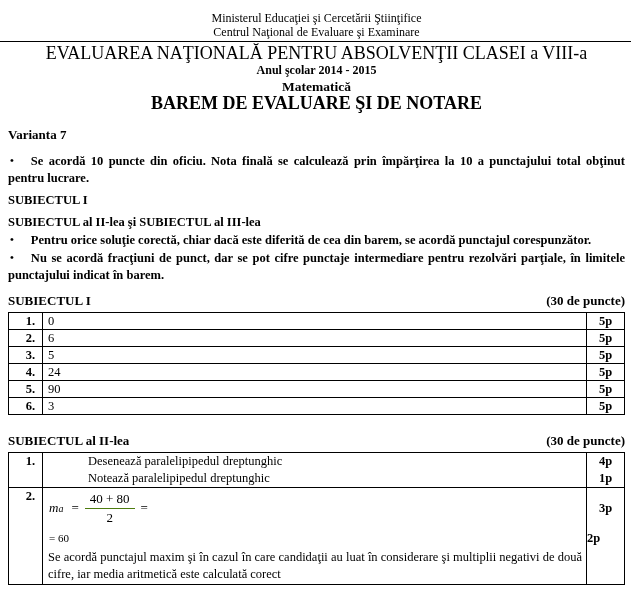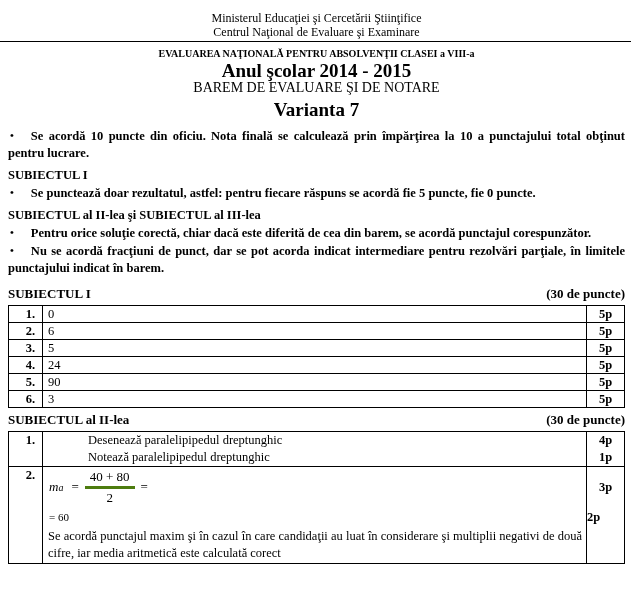--- a/index.html
+++ b/index.html
@@ -9,87 +9,87 @@
     font-family:"Liberation Serif", serif;
     color:#000;
   }
   .pad { padding-left:8px; padding-right:6px; }
 
   
   .hdr-small { text-align:center; font-size:12px; line-height:14px; }
   .hdr-small:first-child { margin-top:11px; }
   .rule { border-top:1.5px solid #000; width:100%; margin-top:2px; }
   .title-block { text-align:center; margin-top:3px; }
-  .t-main   { font-size:10px;   font-weight:bold; line-height:17px; }
-  .t-year   { font-size:19px; font-weight:bold; line-height:17px; }
+  .t-main   { font-size:18px;   font-weight:normal; line-height:17px; }
+  .t-year   { font-size:12px; font-weight:bold; line-height:17px; }
   .t-subj   { font-size:13.5px; font-weight:bold; line-height:16px; }
-  .t-barem  { font-size:14px;   font-weight:normal; line-height:17px; }
-  .variant  { text-align:center; font-size:19px; font-weight:bold; line-height:15px; margin-top:6px; }
+  .t-barem  { font-size:18px;   font-weight:bold; line-height:17px; }
+  .variant  { text-align:left; font-size:13px; font-weight:bold; line-height:15px; margin-top:15px; }
 
   
   .instructions { margin-top:10px; font-weight:bold; font-size:12.5px; }
   .instructions p { line-height:17px; text-align:justify; }
   .instructions .head { margin-top:5px; text-align:left; }
   .blt { display:inline-block; margin-left:2px; margin-right:17px; font-size:11px; vertical-align:1px; }
 
   
   .sec-head { display:flex; justify-content:space-between; font-weight:bold; font-size:13px; line-height:16px; }
   .sec-head.first { margin-top:9px; }
-  .sec-head.second { margin-top:4px; }
+  .sec-head.second { margin-top:18px; }
 
   
   table { border-collapse:collapse; width:617px; margin-top:3px; table-layout:fixed; }
   td { border:1px solid #000; font-size:12.5px; vertical-align:top; }
   col.c-num { width:34px; }
   col.c-pts { width:38px; }
   td.num { font-weight:bold; text-align:right; padding-right:7px; line-height:16px; }
   td.ans { padding-left:5px; line-height:16px; }
   td.pts { font-weight:bold; text-align:center; line-height:16px;margin-left:31px; }
   .t1 td { height:16px; }
 
   
   .line { line-height:17px; padding-left:5px;margin-left:40px; }
   .pts-line { line-height:17px; font-weight:bold; text-align:center; }
   .math-row { height:40px; display:flex; align-items:center; padding-left:6px; font-size:13px; }
   .math-row .gap { display:inline-block; width:8px; }
   .mi { font-style:italic; }
   sub.mi { font-size:10px; }
   .frac { display:inline-block; text-align:center; vertical-align:middle; margin:0 6px; }
-  .frac .num { display:block; border-bottom:3px solid #4d7c0f; padding:0 5px 1px 5px; }
+  .frac .num { display:block; border-bottom:1px solid #4d7c0f; padding:0 5px 1px 5px; }
   .frac .den { display:block; padding-top:1px; }
   .result-row { height:21px; line-height:21px; padding-left:6px; font-size:11px; }
   .pts-math { height:40px; display:flex; align-items:center; justify-content:center; font-weight:bold; }
   .pts-result { height:21px; line-height:21px; font-weight:bold; }
   .note { padding:0 4px 1px 5px; text-align:justify; line-height:17px; }
 </style>
 </head>
 <body>
 
 <div>
 
   <div class="pad">
     <div class="hdr-small">Ministerul Educaţiei şi Cercetării Ştiinţifice</div>
     <div class="hdr-small">Centrul Naţional de Evaluare şi Examinare</div>
   </div>
   <div class="rule"></div>
 
   <div class="title-block pad">
     <div class="t-main">EVALUAREA NAŢIONALĂ PENTRU ABSOLVENŢII CLASEI a VIII-a</div>
     <div class="t-year">Anul şcolar 2014 - 2015</div>
+    <div class="t-subj">Matematică</div>
     <div class="t-barem">BAREM DE EVALUARE ŞI DE NOTARE</div>
   </div>
   <div class="variant pad">Varianta 7</div>
 
   <div class="instructions pad">
     <p><span class="blt">•</span><span>Se acordă 10 puncte din oficiu. Nota finală se calculează prin împărţirea la 10 a punctajului total obţinut pentru lucrare.</span></p>
     <p class="head">SUBIECTUL I</p>
-    <p><span class="blt">•</span><span>Se punctează doar rezultatul, astfel: pentru fiecare răspuns se acordă fie 5 puncte, fie 0 puncte.</span></p>
     <p class="head">SUBIECTUL al II-lea şi SUBIECTUL al III-lea</p>
     <p><span class="blt">•</span><span>Pentru orice soluţie corectă, chiar dacă este diferită de cea din barem, se acordă punctajul corespunzător.</span></p>
-    <p><span class="blt">•</span><span>Nu se acordă fracţiuni de punct, dar se pot acorda indicat intermediare pentru rezolvări parţiale, în limitele punctajului indicat în barem.</span></p>
+    <p><span class="blt">•</span><span>Nu se acordă fracţiuni de punct, dar se pot cifre punctaje intermediare pentru rezolvări parţiale, în limitele punctajului indicat în barem.</span></p>
   </div>
 
   <div class="sec-head first pad">
     <span>SUBIECTUL I</span>
     <span>(30 de puncte)</span>
   </div>
 
   <div class="pad">
     <table class="t1">
       <colgroup>

